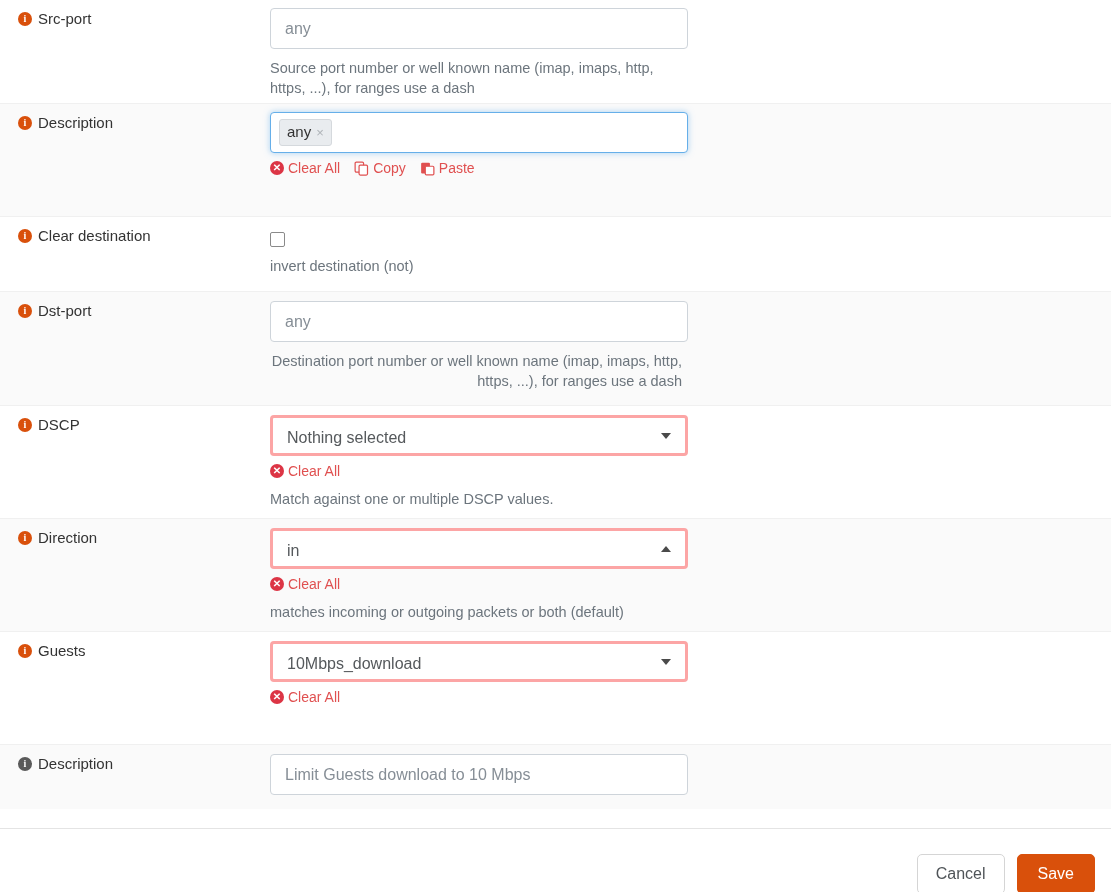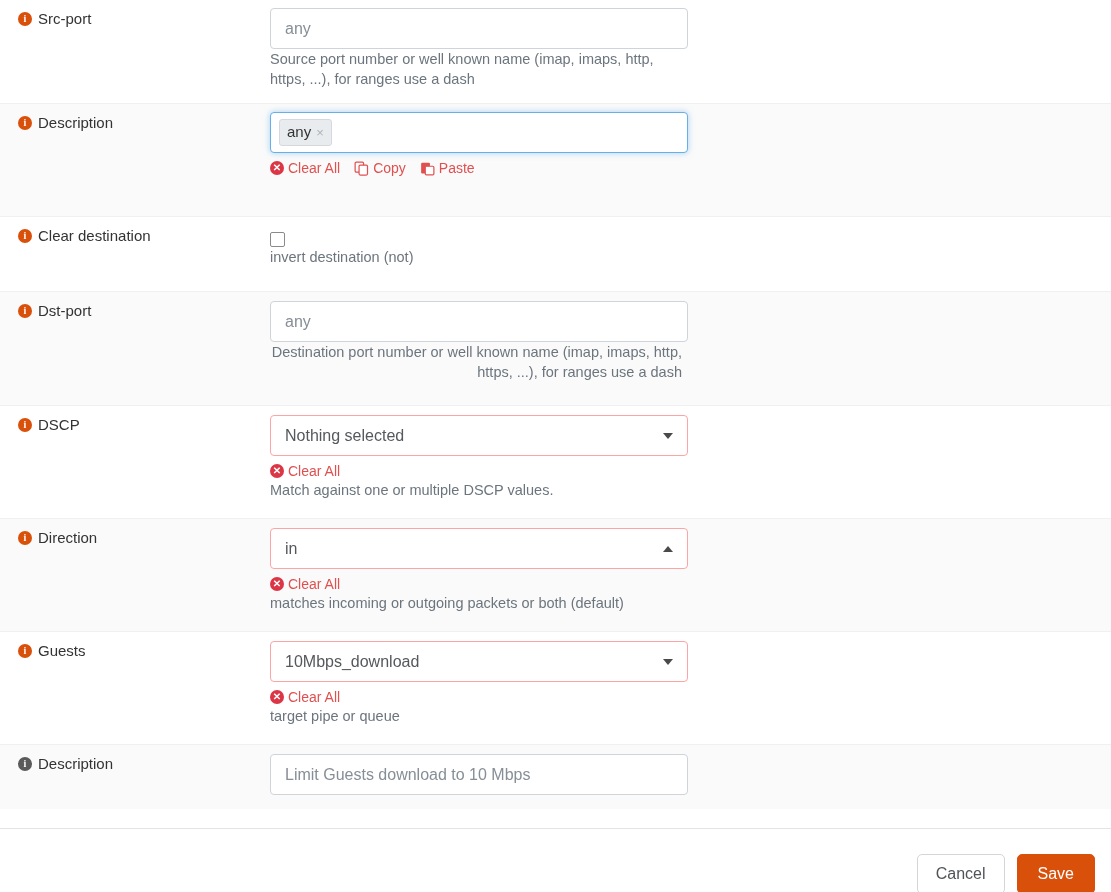--- a/index.html
+++ b/index.html
@@ -107,21 +107,21 @@
     color: #aeb3b8;
     font-size: 13px;
     cursor: pointer;
     line-height: 13px;
   }
 
   
   .select-box {
     width: 418px;
     height: 41px;
-    border: 1px solid #fca5a5;
+    border: 3px solid #fca5a5;
     border-radius: 4px;
     background: #ffffff;
     font-size: 16px;
     color: #55595c;
     padding: 0 14px;
     line-height: 39px;
     position: relative;
     display: block;
   }
   .select-box .caret {
@@ -171,20 +171,21 @@
     font-weight: bold;
     line-height: 14px;
     text-align: center;
     display: inline-block;
     font-family: "Liberation Sans", sans-serif;
   }
   .ic-svg { width: 15px; height: 15px; display:inline-block; }
 
   
   .help {
+    margin-top: 9px;
     font-size: 14.5px;
     line-height: 20px;
     color: #6c757d;
     max-width: 418px;
   }
   .help.wide { max-width: 430px; text-align: right; }
 
   
   .footer {
     border-top: 1px solid #e4e4e4;
@@ -343,21 +344,20 @@
       <div class="select-box">
         <span>10Mbps_download</span>
         <span class="caret down"></span>
       </div>
       <div class="actions">
         <span class="action-link">
           <span class="ic-clear">✕</span>
           <span>Clear All</span>
         </span>
       </div>
-      <div class="help">target pipe or queue</div>
     </div>
   </div>
 
   <div class="form-row alt" style="height:64px;border-bottom:none;">
     <div class="label-col">
       <span class="info-icon gray">i</span>
       <span class="lbl">Description</span>
     </div>
     <div class="field-col" style="padding-top:9px;">
       <input class="text-input" type="text" value="Limit Guests download to 10 Mbps" style="">

